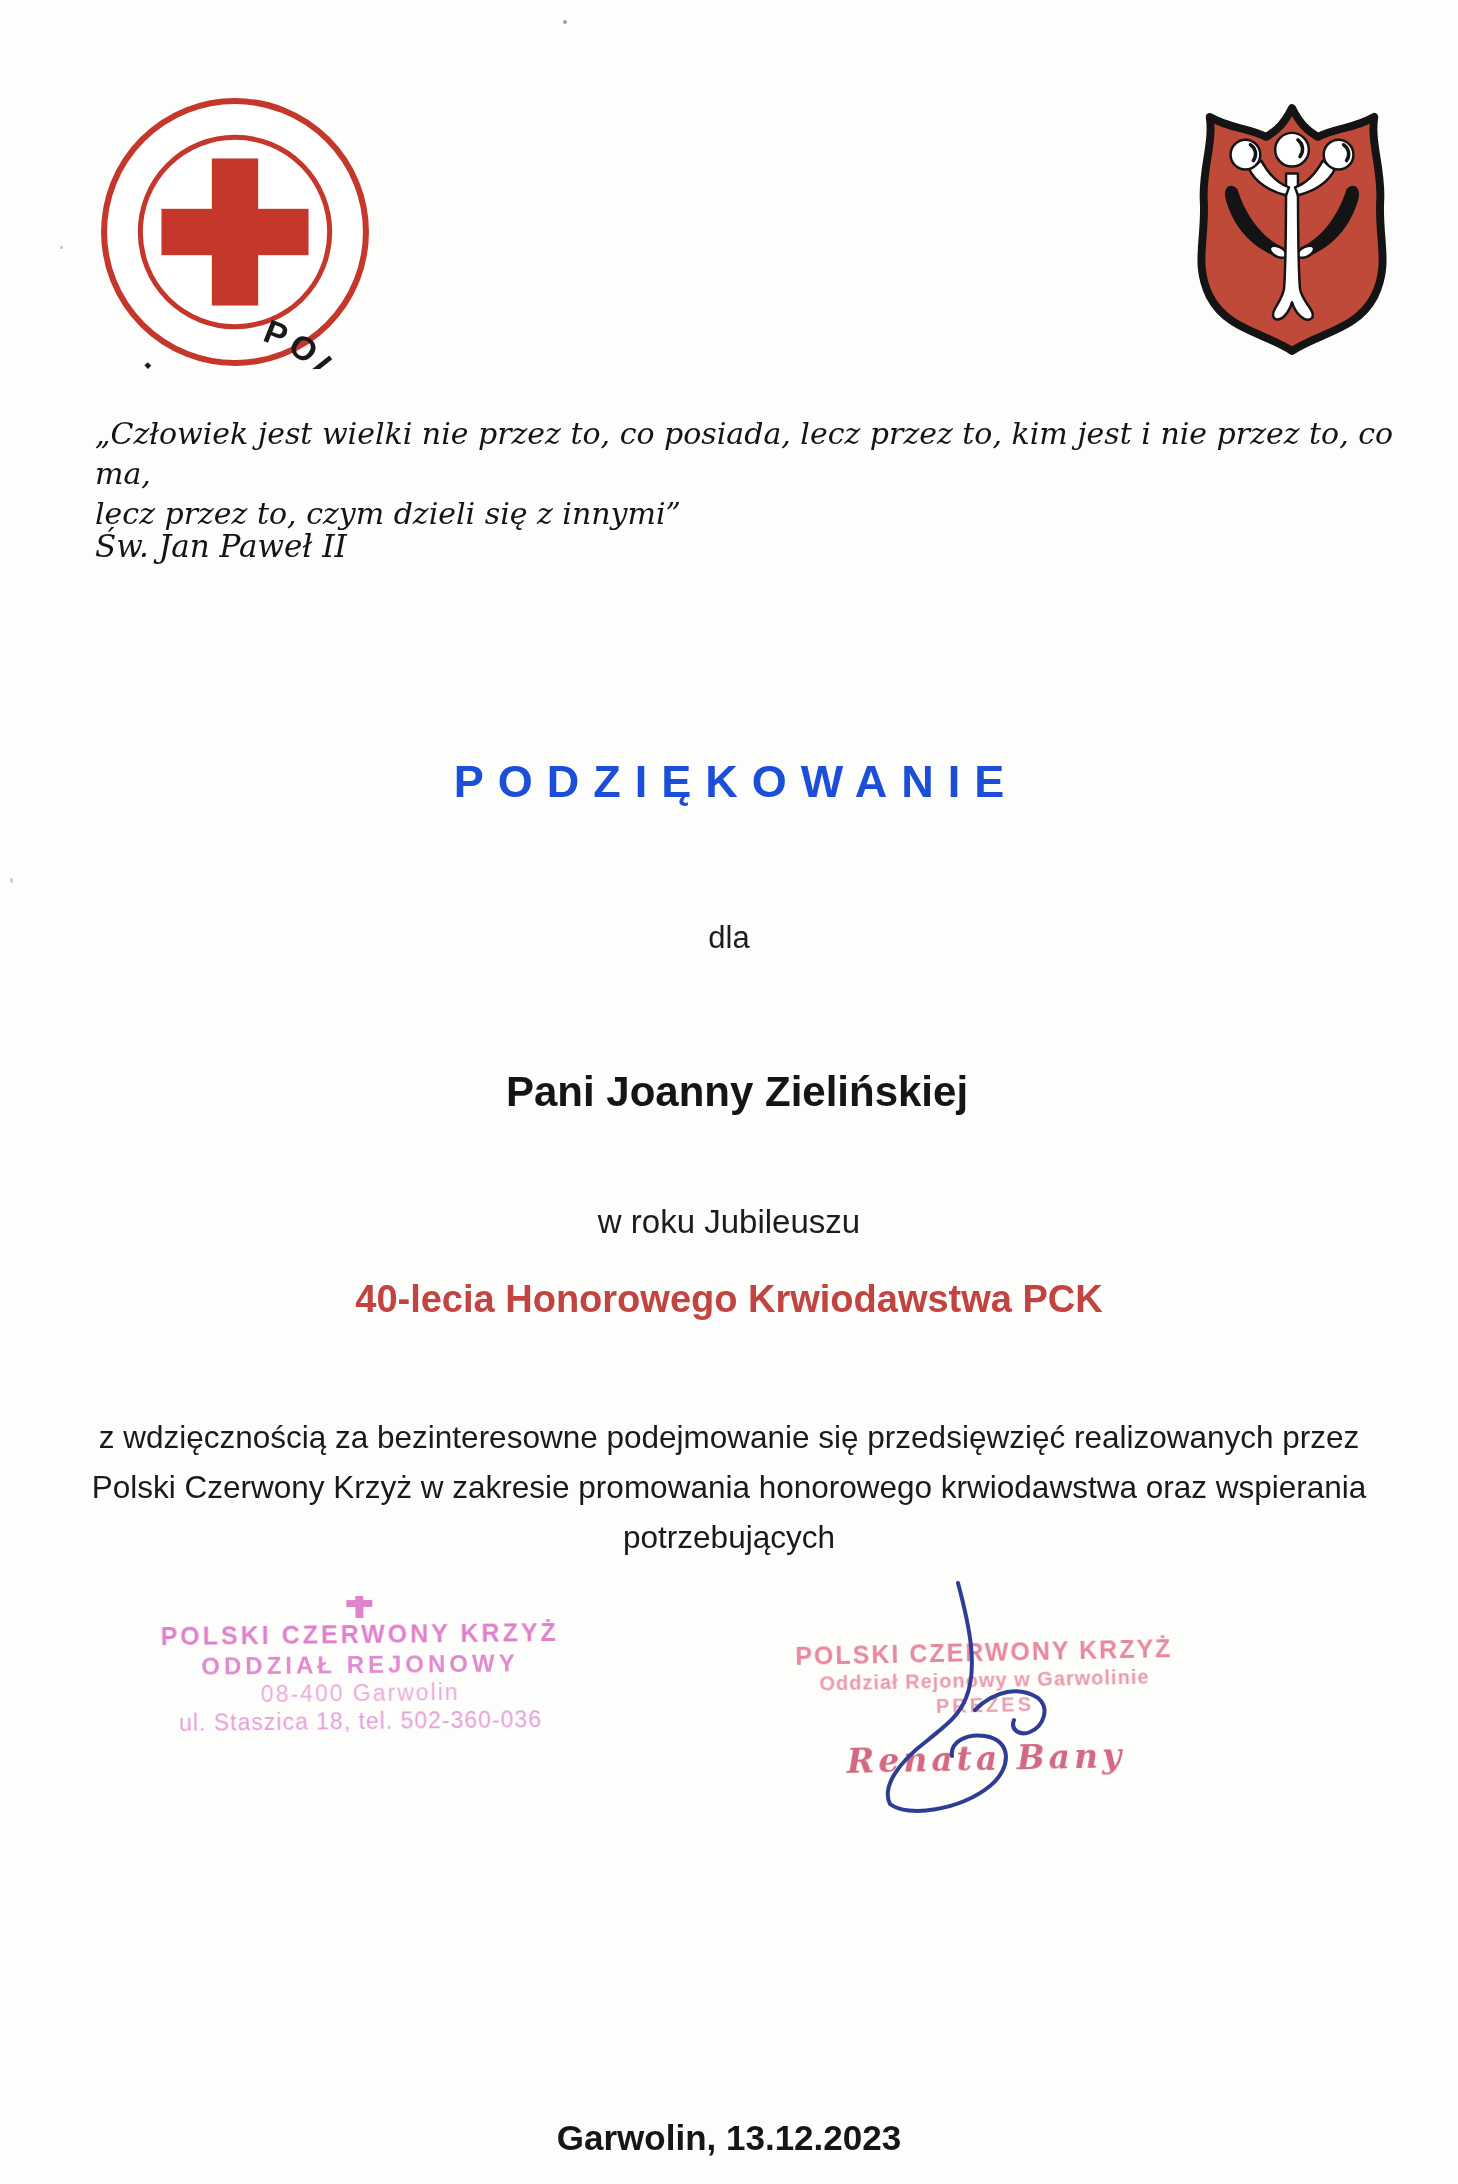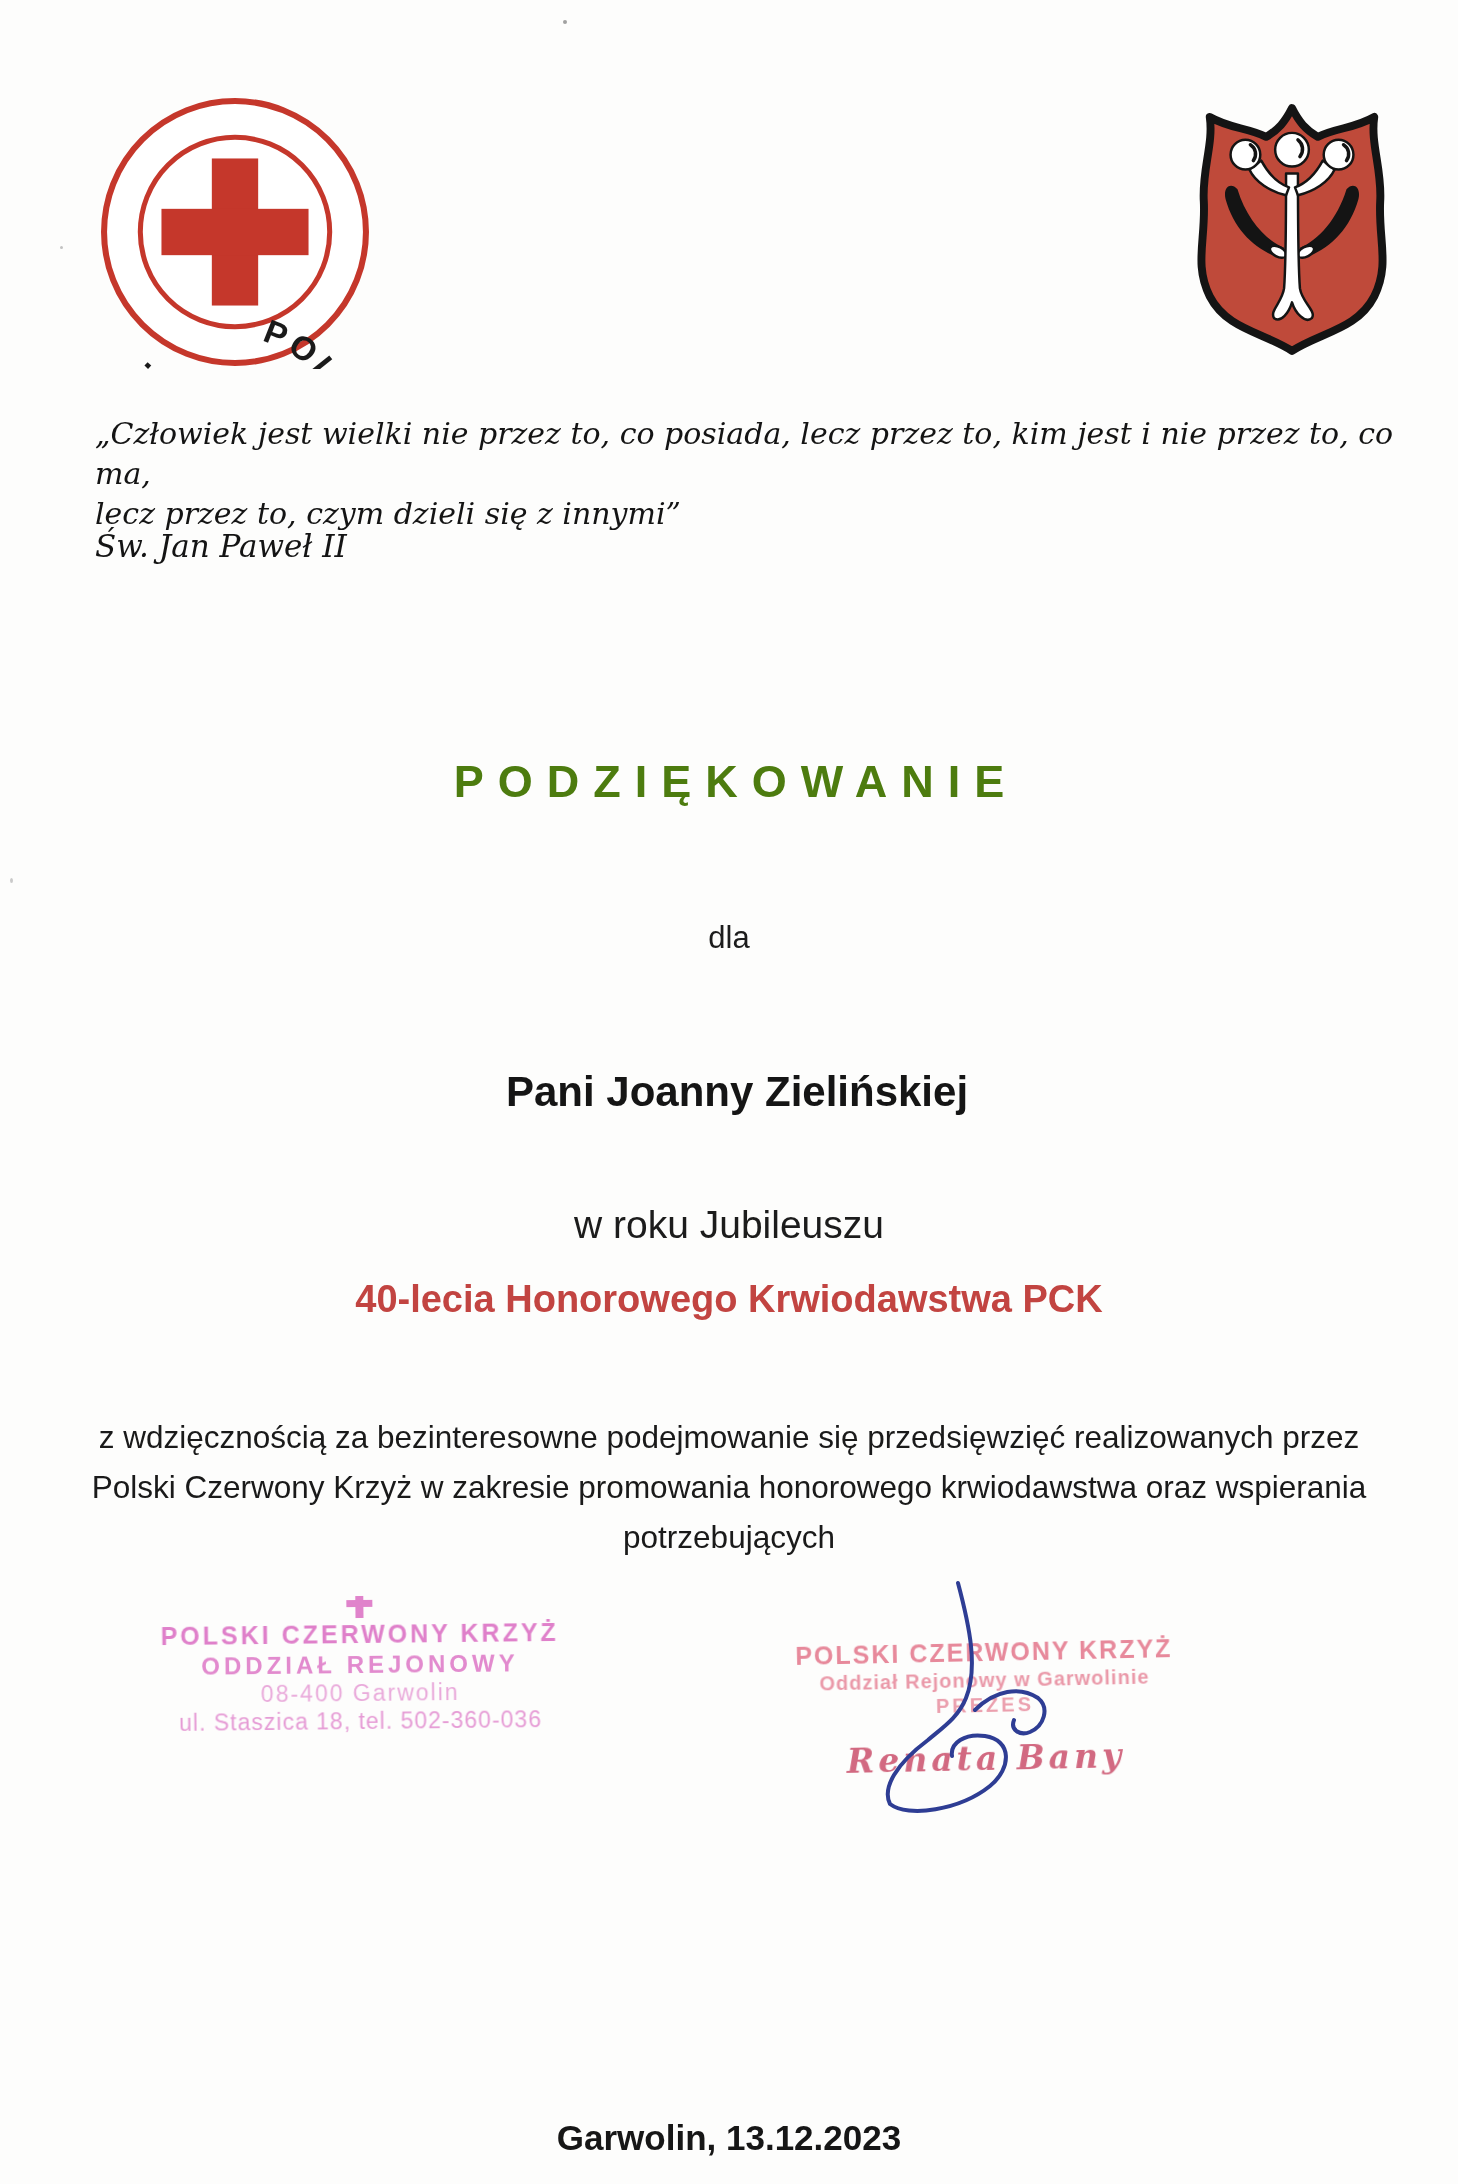--- a/index.html
+++ b/index.html
@@ -30,33 +30,33 @@
     font-family:"DejaVu Serif", serif;
     font-style:italic;
     font-size:31px;color:#141414;
   }
   
   .doc-title{
     position:absolute;left:0;top:756px;width:100%;
     text-align:center;
     font-size:45px;font-weight:700;
     letter-spacing:14px;text-indent:14px;
-    color:#4d7c0f;
+    color:#1d4ed8;
   }
   .salutation{
     position:absolute;left:0;top:920px;width:100%;
     text-align:center;font-size:31px;color:#1c1c1c;
   }
   .recipient{
     position:absolute;left:0;top:1068px;width:100%;
     text-align:center;font-size:42px;font-weight:700;color:#151515;padding-left:8px;
   }
   .occasion-intro{
     position:absolute;left:0;top:1203px;width:100%;
-    text-align:center;font-size:39px;color:#1c1c1c;
+    text-align:center;font-size:33px;color:#1c1c1c;
   }
   .occasion-highlight{
     position:absolute;left:0;top:1278px;width:100%;
     text-align:center;font-size:38px;font-weight:700;
     color:#c24441;
   }
   .body-text{
     position:absolute;left:89px;top:1412px;width:1280px;
     text-align:center;font-size:31.5px;line-height:50px;color:#1a1a1a;
   }

